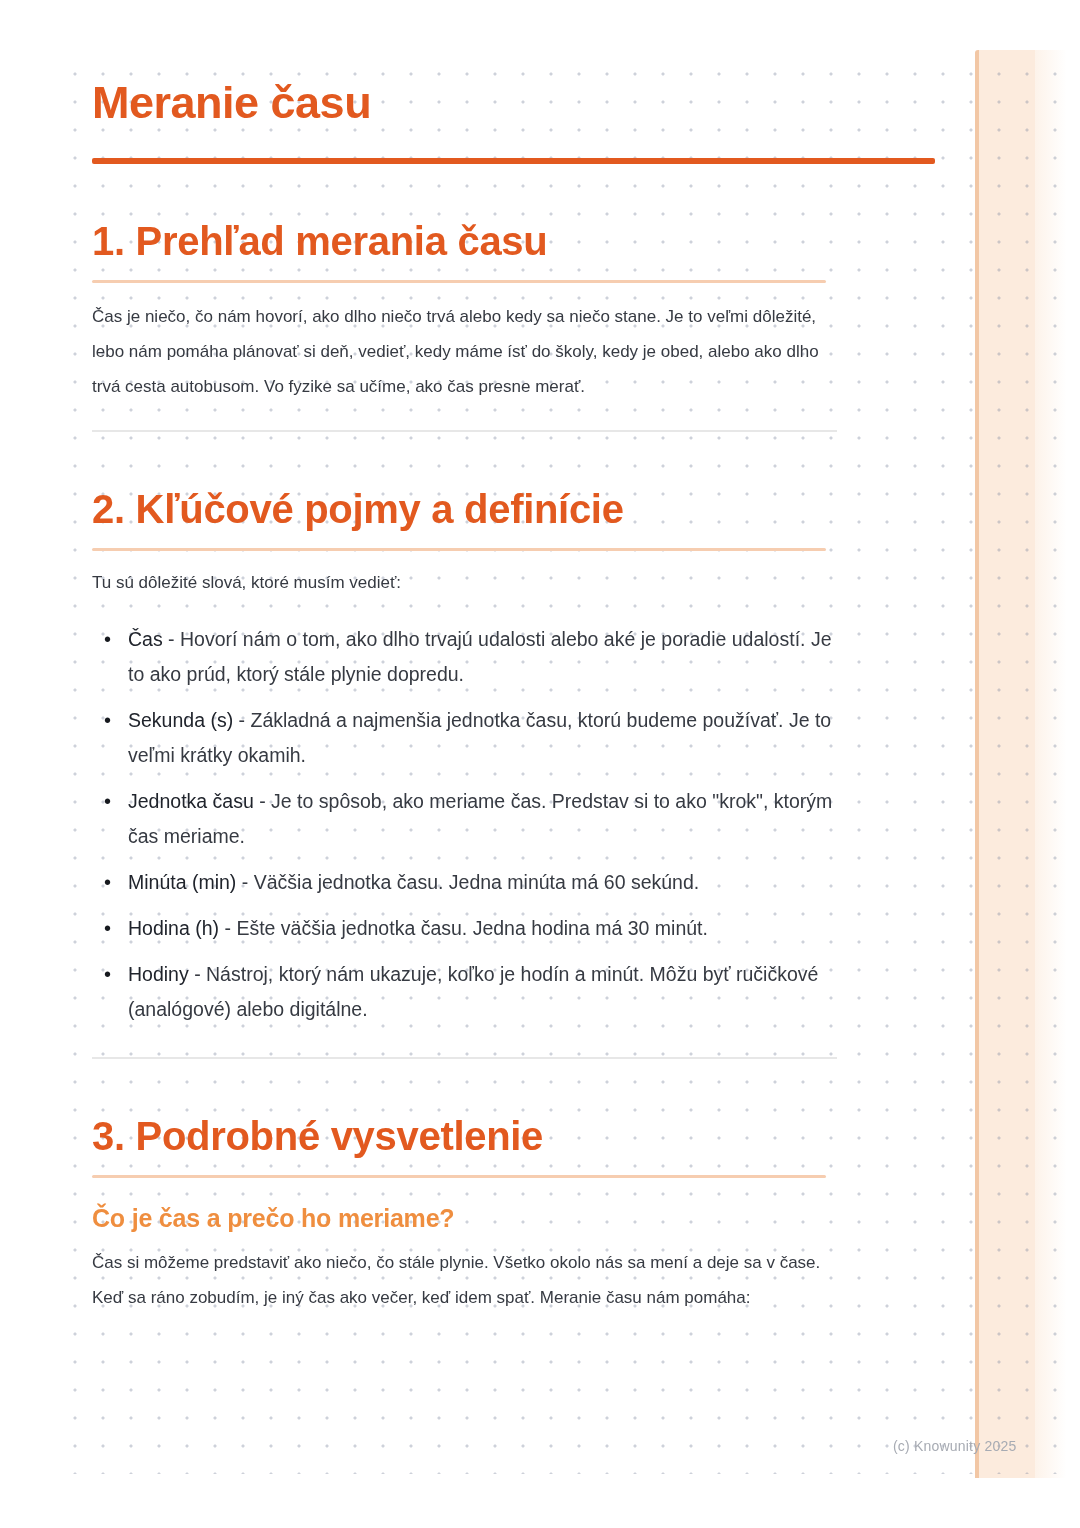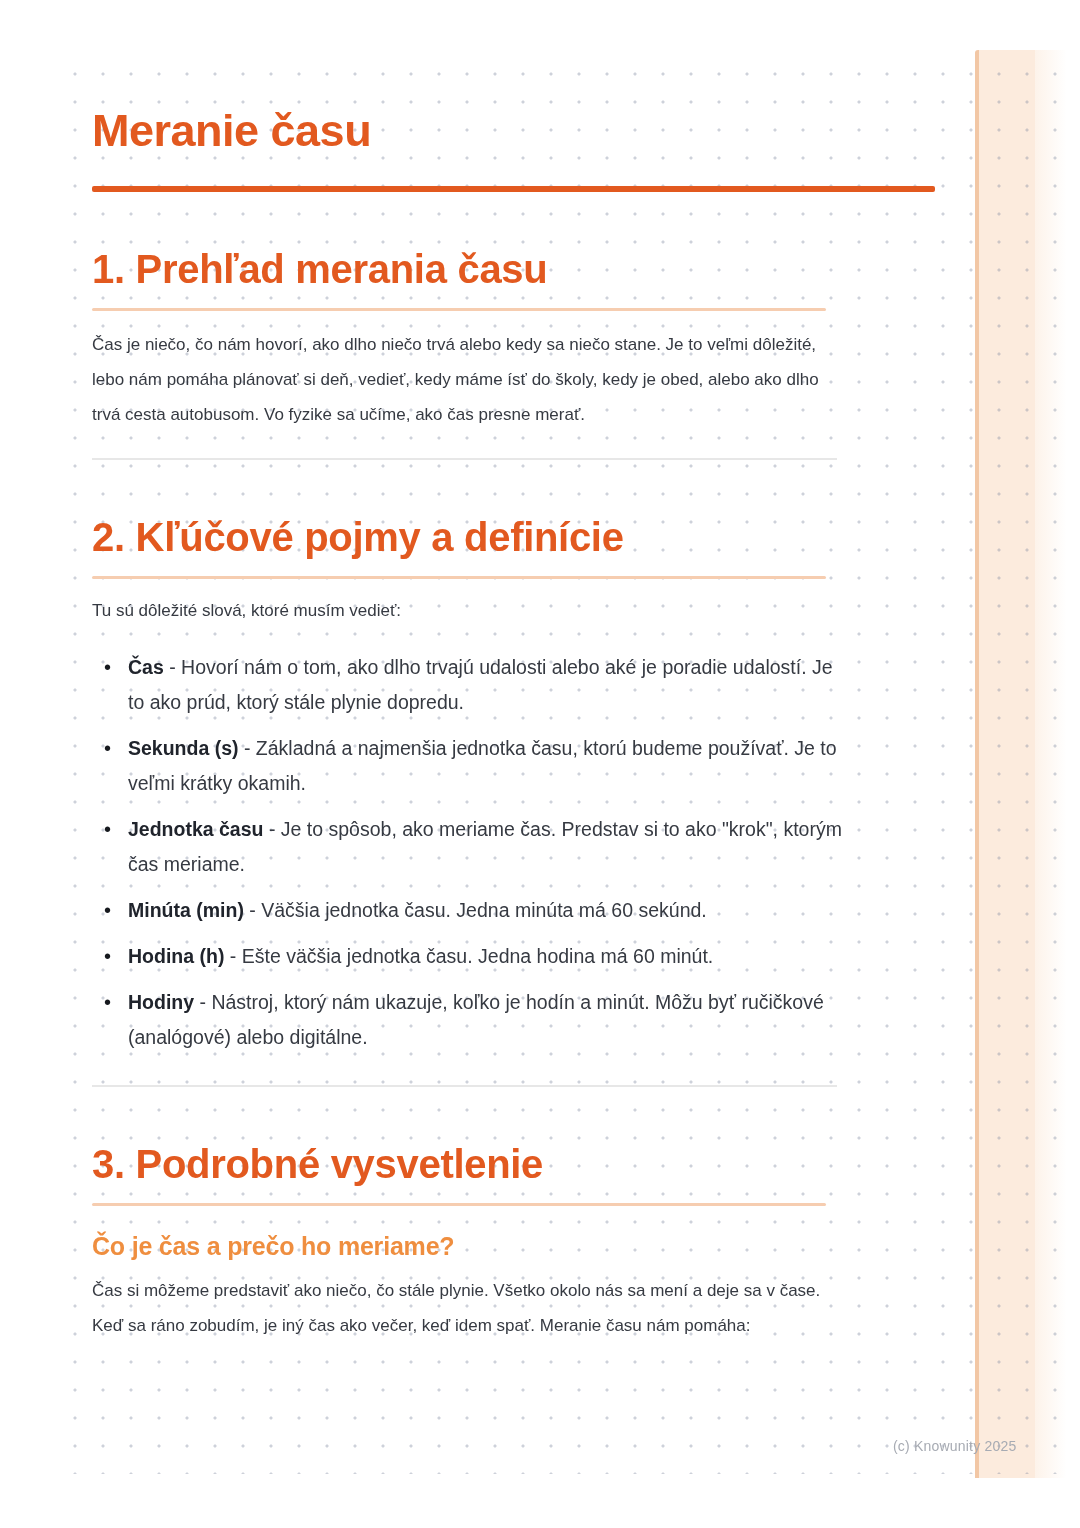--- a/index.html
+++ b/index.html
@@ -34,21 +34,21 @@
   }
 
   
   .dots{
     position:absolute;left:55px;top:52px;width:1013px;height:1422px;
     background-image:radial-gradient(rgba(125,135,158,0.38) 1.2px, rgba(125,135,158,0) 1.9px);
     background-size:28px 28px;background-position:6px 8px;
     pointer-events:none;
   }
 
-  .content{position:absolute;left:92px;top:104px;width:845px;}
+  .content{position:absolute;left:92px;top:76px;width:845px;}
 
   h1.doc-title{
     font-size:45px;line-height:1.2;font-weight:800;color:var(--accent);
     letter-spacing:-0.5px;
   }
   .title-rule{margin-top:28px;width:843px;height:6px;background:var(--accent);border-radius:2px;}
 
   h2.sec{
     font-size:40px;line-height:1.25;font-weight:800;color:var(--accent);
     margin-top:52px;letter-spacing:-0.3px;
@@ -68,21 +68,21 @@
 
   ul.terms{margin-top:22px;list-style:none;width:752px;}
   ul.terms li{
     position:relative;padding-left:36px;margin-bottom:11px;
     font-size:19.5px;line-height:35px;color:var(--text);
   }
   ul.terms li::before{
     content:"\2022";position:absolute;left:12px;top:0;
     color:#16191e;font-size:20px;
   }
-  ul.terms li .term{font-weight:700;color:var(--term);}
+  ul.terms li .term{font-weight:400;color:var(--term);}
 
   h3.subsec{
     margin-top:24px;font-size:25px;line-height:1.3;font-weight:800;
     color:var(--accent-light);letter-spacing:-0.2px;
   }
   h3.subsec + p.body{margin-top:10px;}
 
   .watermark{
     position:absolute;left:893px;top:1438px;
     font-size:14px;color:var(--watermark);letter-spacing:0.2px;white-space:nowrap;
@@ -111,21 +111,21 @@
 
     <h2 class="sec">2. Kľúčové pojmy a definície</h2>
     <div class="h-underline"></div>
     <p class="body intro">Tu sú dôležité slová, ktoré musím vedieť:</p>
 
     <ul class="terms">
       <li><span class="term">Čas</span> <span>- Hovorí nám o tom, ako dlho trvajú udalosti alebo aké je poradie udalostí. Je to ako prúd, ktorý stále plynie dopredu.</span></li>
       <li><span class="term">Sekunda (s)</span> <span>- Základná a najmenšia jednotka času, ktorú budeme používať. Je to veľmi krátky okamih.</span></li>
       <li><span class="term">Jednotka času</span> <span>- Je to spôsob, ako meriame čas. Predstav si to ako "krok", ktorým čas meriame.</span></li>
       <li><span class="term">Minúta (min)</span> <span>- Väčšia jednotka času. Jedna minúta má 60 sekúnd.</span></li>
-      <li><span class="term">Hodina (h)</span> <span>- Ešte väčšia jednotka času. Jedna hodina má 60 minút.</span></li>
+      <li><span class="term">Hodina (h)</span> <span>- Ešte väčšia jednotka času. Jedna hodina má 30 minút.</span></li>
       <li><span class="term">Hodiny</span> <span>- Nástroj, ktorý nám ukazuje, koľko je hodín a minút. Môžu byť ručičkové (analógové) alebo digitálne.</span></li>
     </ul>
 
     <hr class="divider second">
 
     <h2 class="sec">3. Podrobné vysvetlenie</h2>
     <div class="h-underline"></div>
     <h3 class="subsec">Čo je čas a prečo ho meriame?</h3>
     <p class="body">Čas si môžeme predstaviť ako niečo, čo stále plynie. Všetko okolo nás sa mení a deje sa v čase. Keď sa ráno zobudím, je iný čas ako večer, keď idem spať. Meranie času nám pomáha:</p>
 

